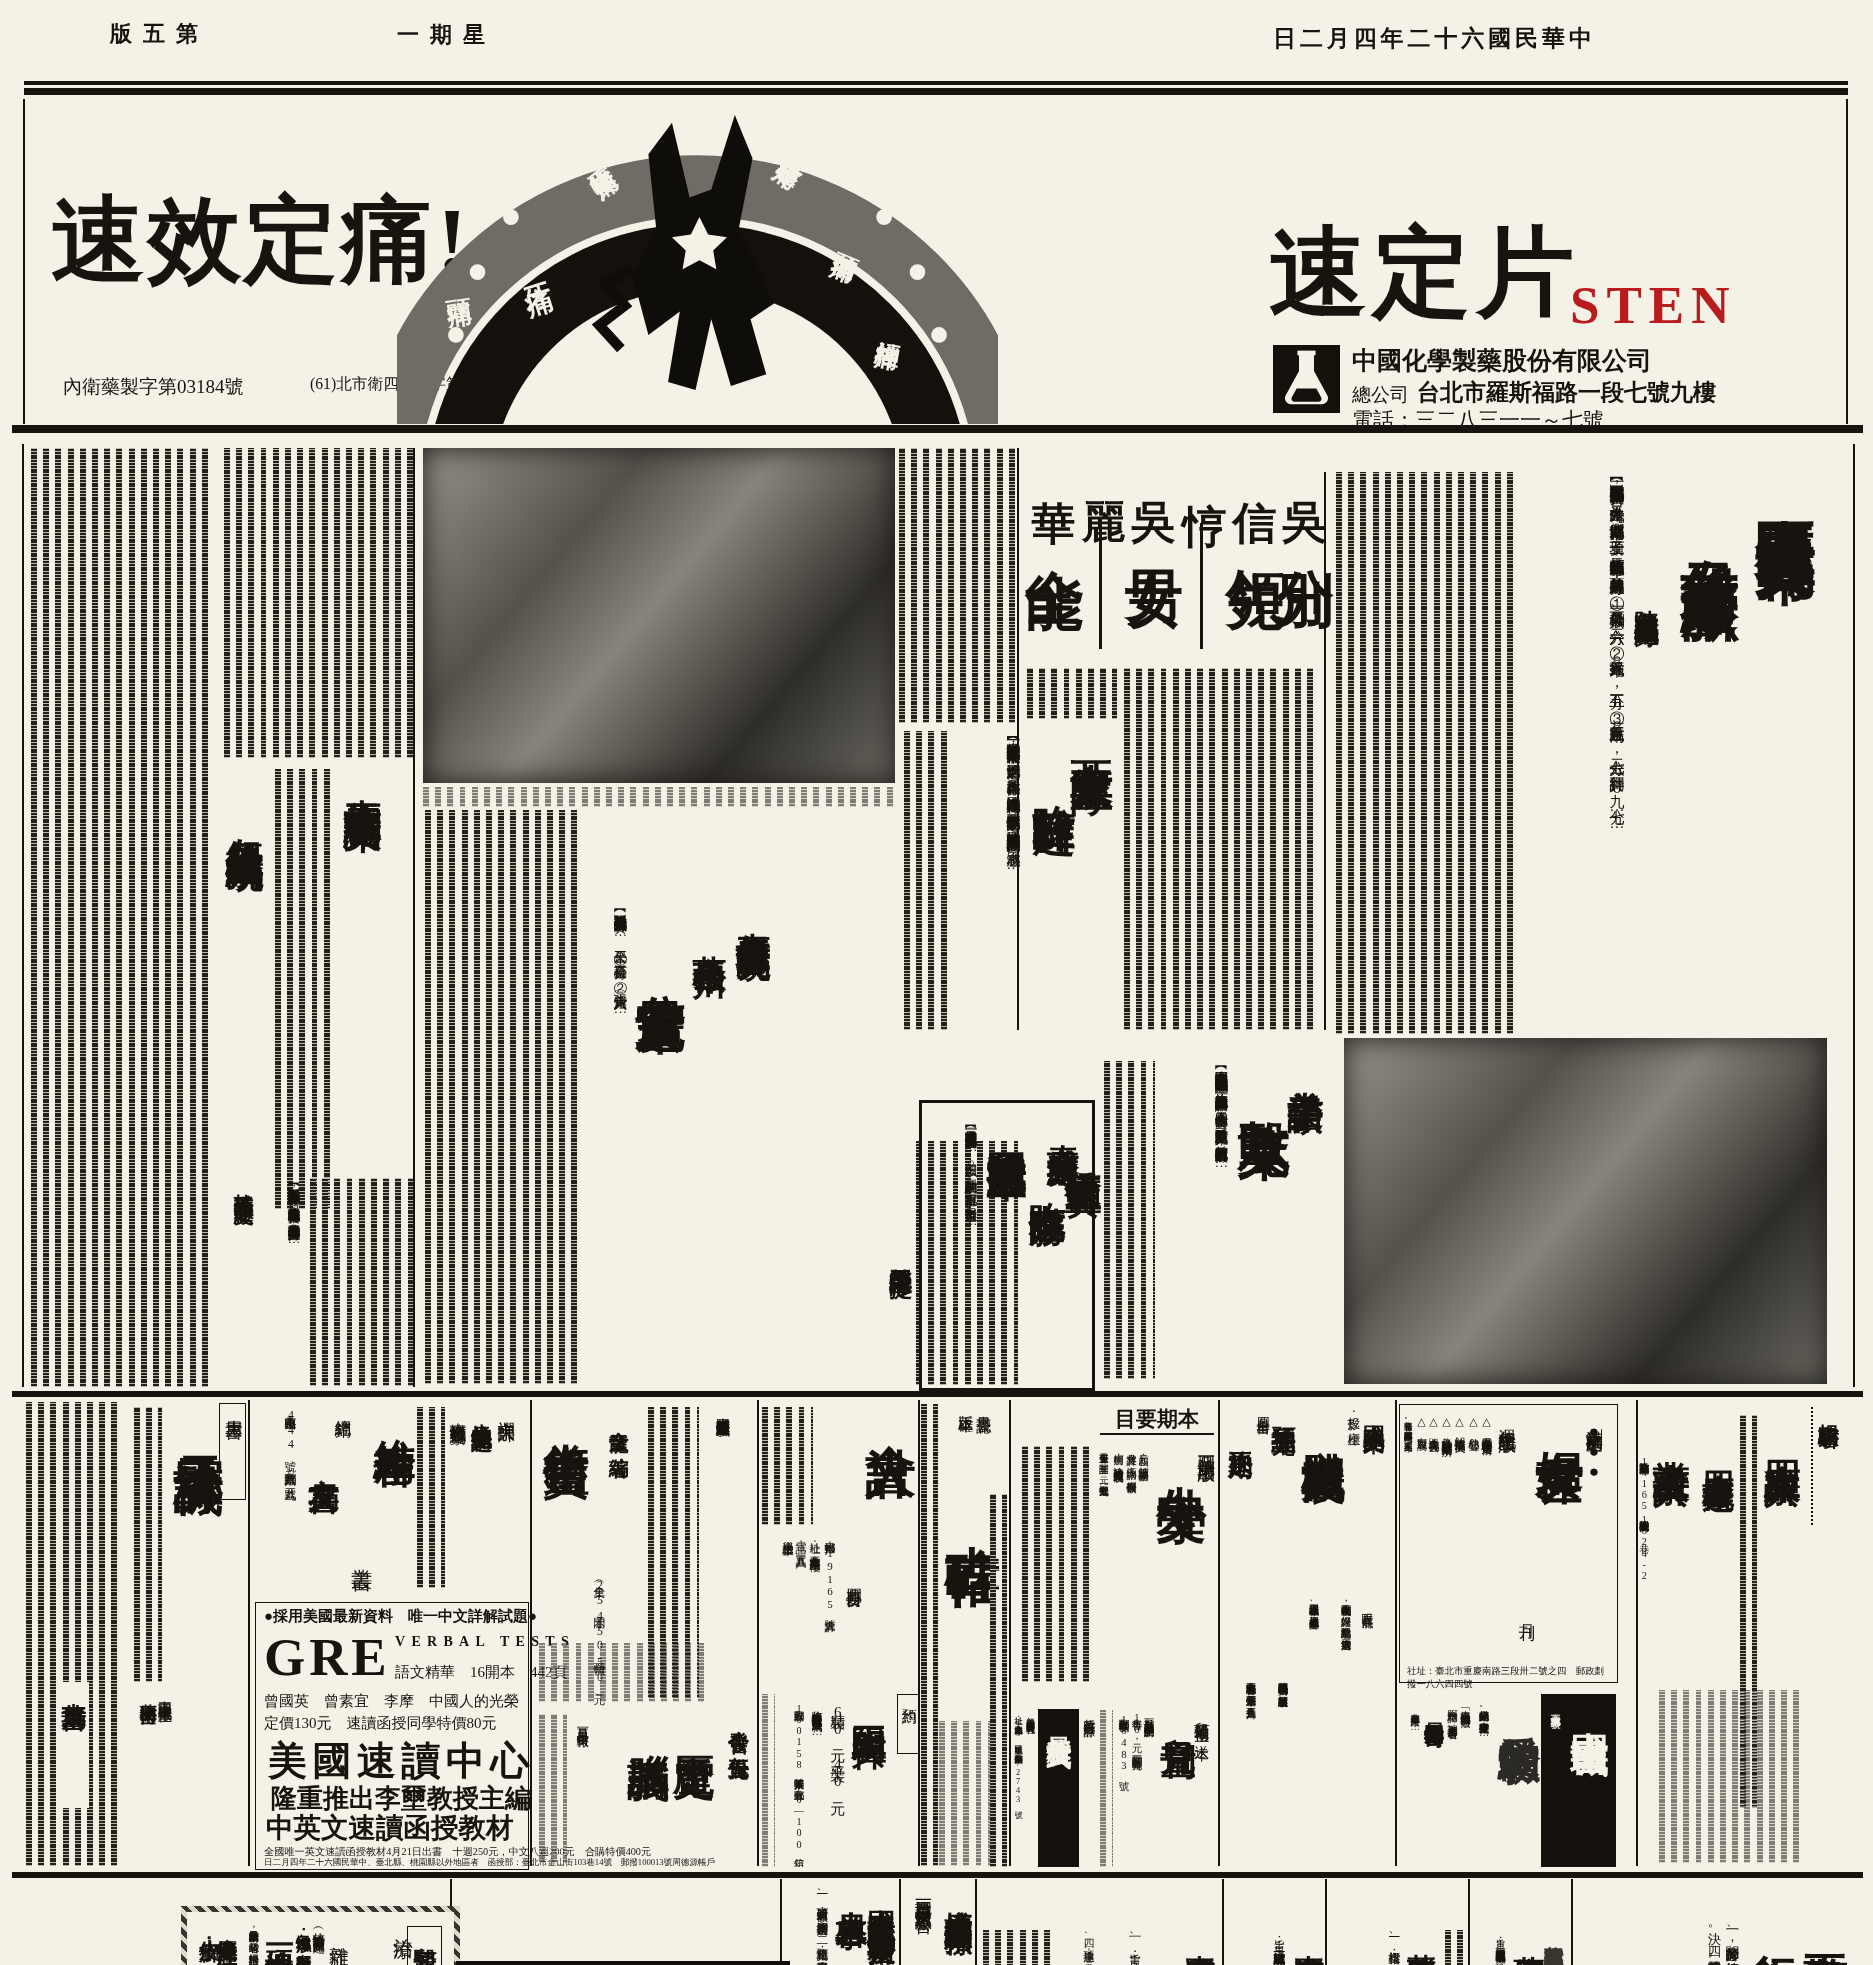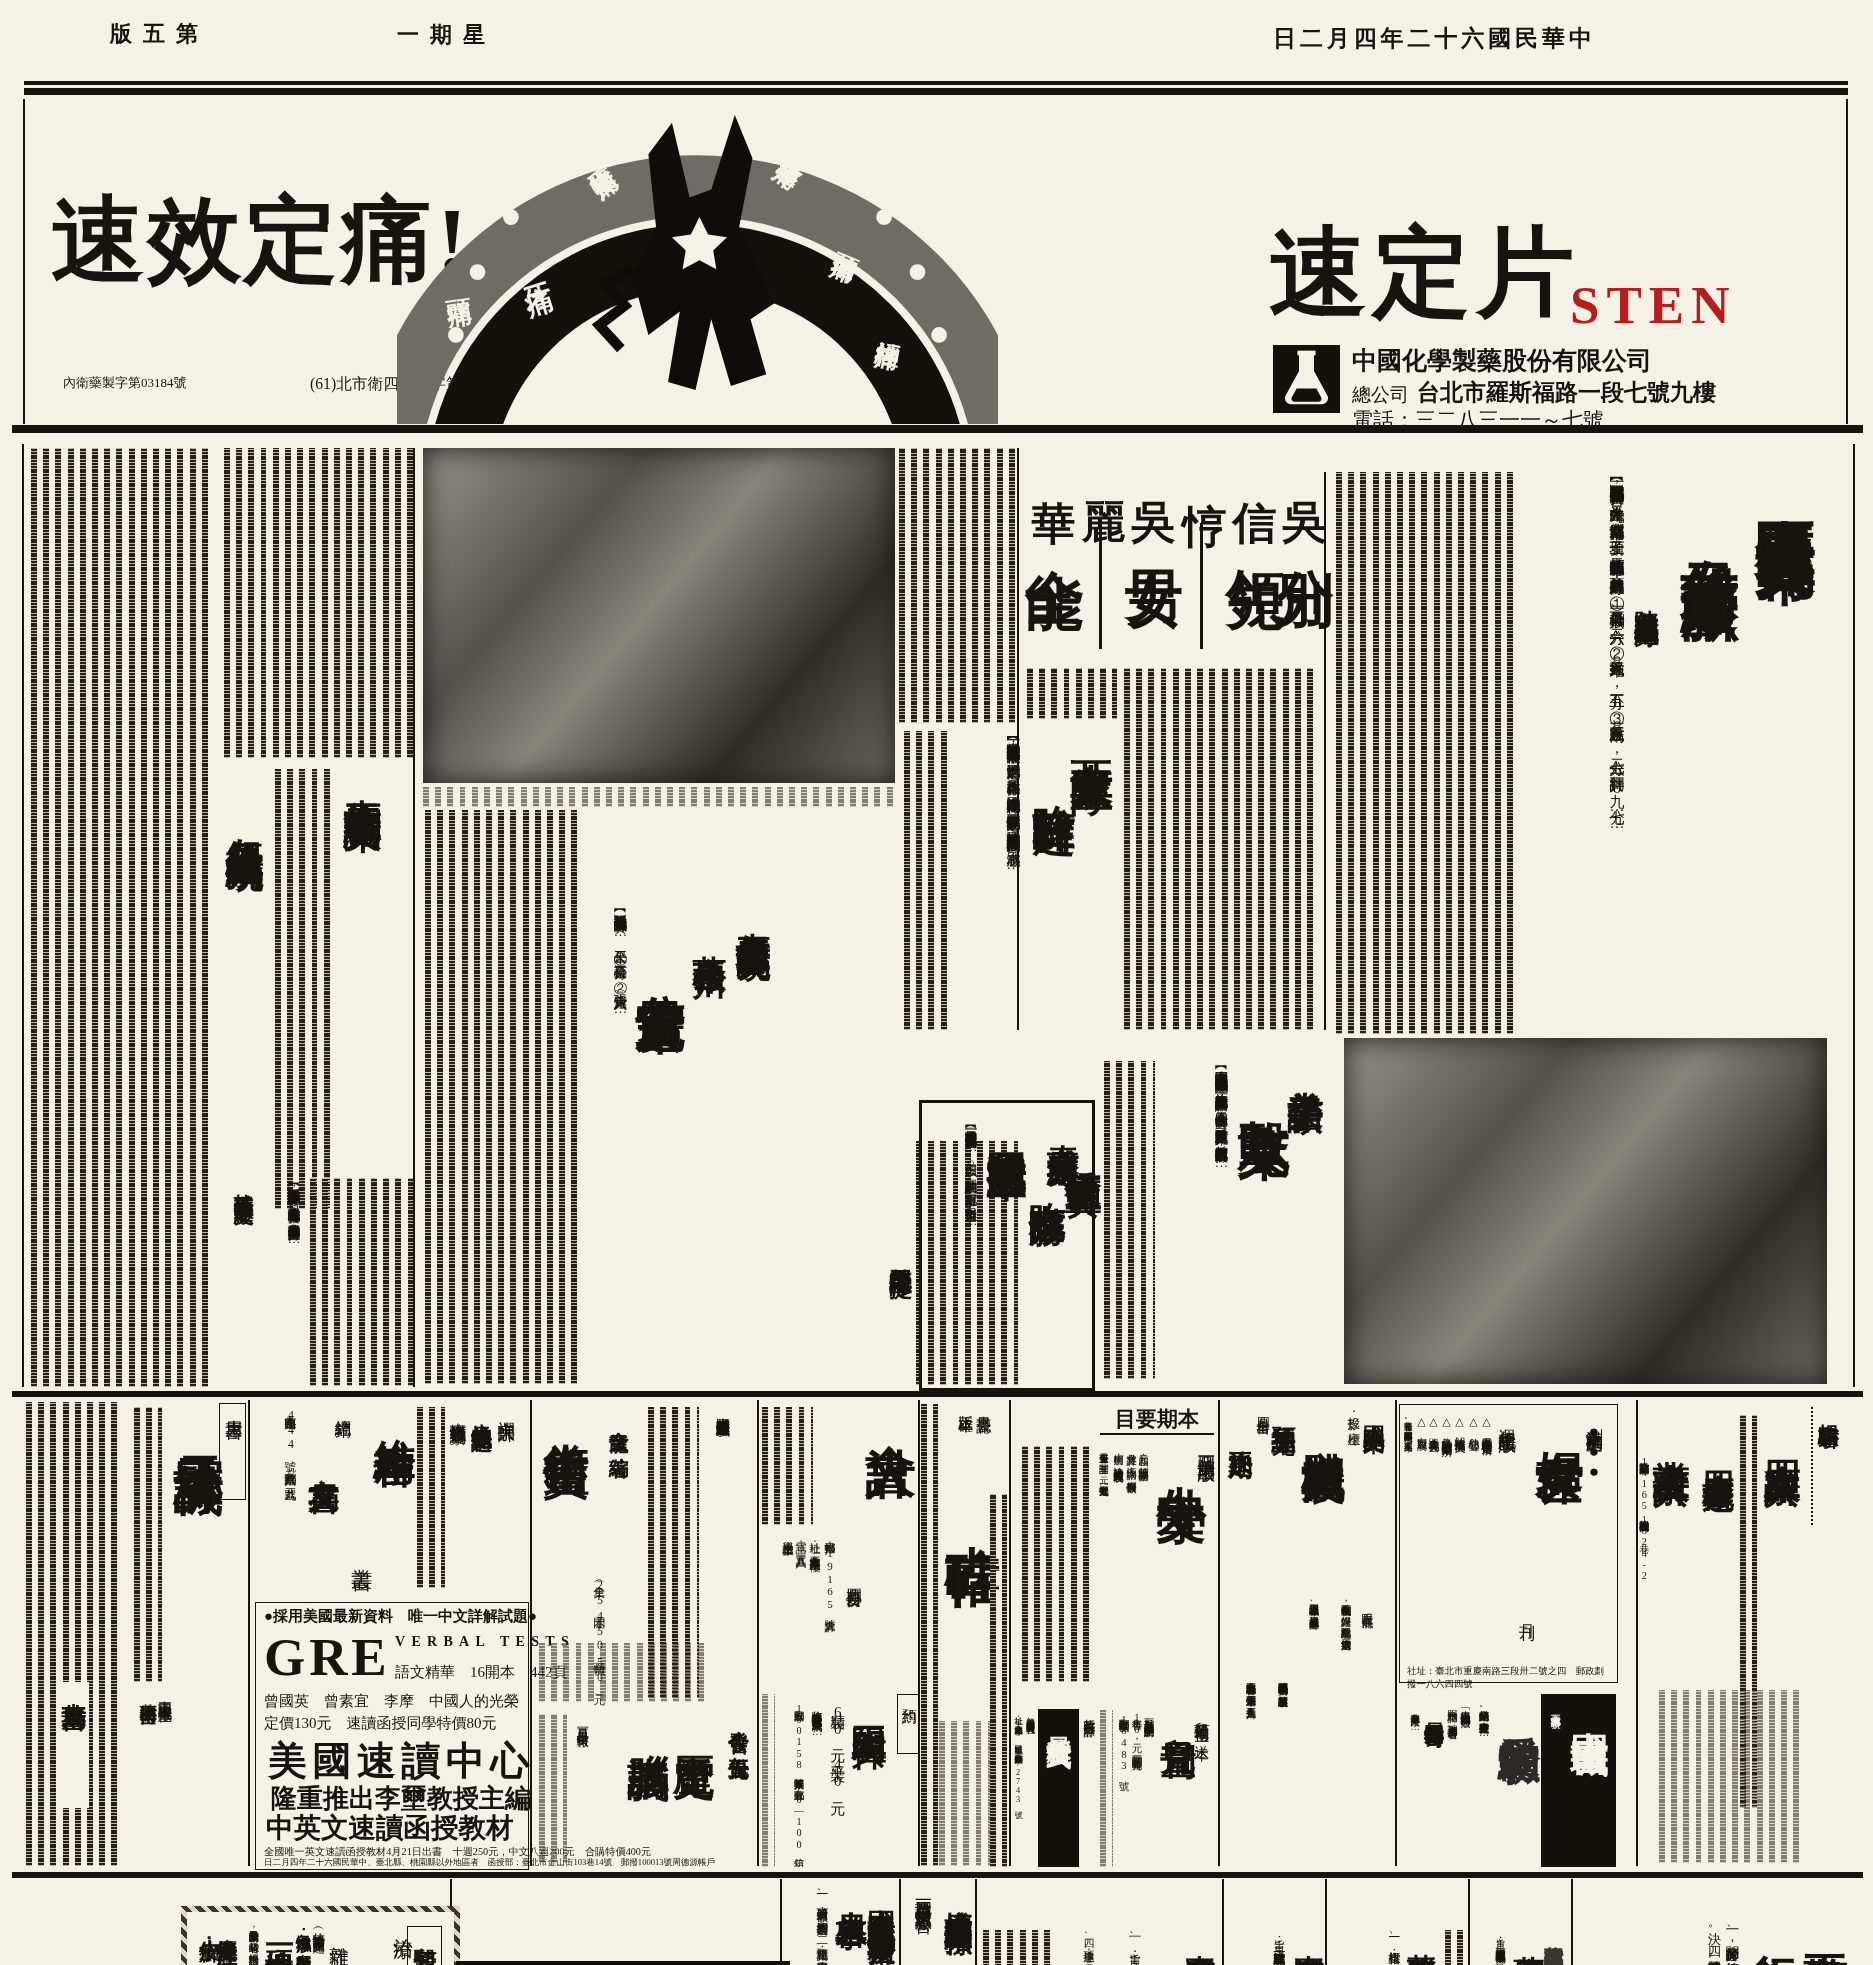--- a/index.html
+++ b/index.html
@@ -29,21 +29,21 @@
   <div class="a b" style="left:110px;top:19px;font-size:22px;letter-spacing:11px;">版五第</div>
   <div class="a b" style="left:397px;top:20.4px;font-size:22px;letter-spacing:11px;">一期星</div>
   <div class="a b" style="left:1273px;top:23px;font-size:23px;letter-spacing:3.9px;">日二月四年二十六國民華中</div>
   <div class="a rule" style="left:23.6px;top:81px;width:1824px;height:3.9px;"></div>
   <div class="a rule" style="left:23.6px;top:88px;width:1824px;height:7px;"></div>
 
   <div class="a rule" style="left:23px;top:99px;width:2.4px;height:325px;"></div>
   <div class="a rule" style="left:1846px;top:99px;width:2.4px;height:325px;"></div>
 
   <div class="a b" style="left:51px;top:177px;font-size:94px;letter-spacing:2.4px;">速效定痛!</div>
-  <div class="a" style="left:63px;top:374px;font-size:13px;">內衛藥製字第03184號</div>
+  <div class="a" style="left:63px;top:374px;font-size:19px;">內衛藥製字第03184號</div>
   <div class="a" style="left:310px;top:374px;font-size:15.7px;">(61)北市衛四廣檢字第461號</div>
 
   <div class="a ov" style="left:397px;top:99px;width:601px;height:325px;">
     <svg width="601" height="325" viewBox="0 0 1530 826">
       <circle cx="765" cy="1010" r="790" fill="none" stroke="#6f6c66" stroke-width="155"></circle>
       <circle cx="765" cy="1010" r="610" fill="none" stroke="#14110d" stroke-width="165"></circle>
       <circle cx="150" cy="600" r="20" fill="#f4f1e7"></circle>
         <circle cx="205" cy="440" r="20" fill="#f4f1e7"></circle>
       <circle cx="290" cy="300" r="20" fill="#f4f1e7"></circle>
         <circle cx="405" cy="185" r="20" fill="#f4f1e7"></circle>

